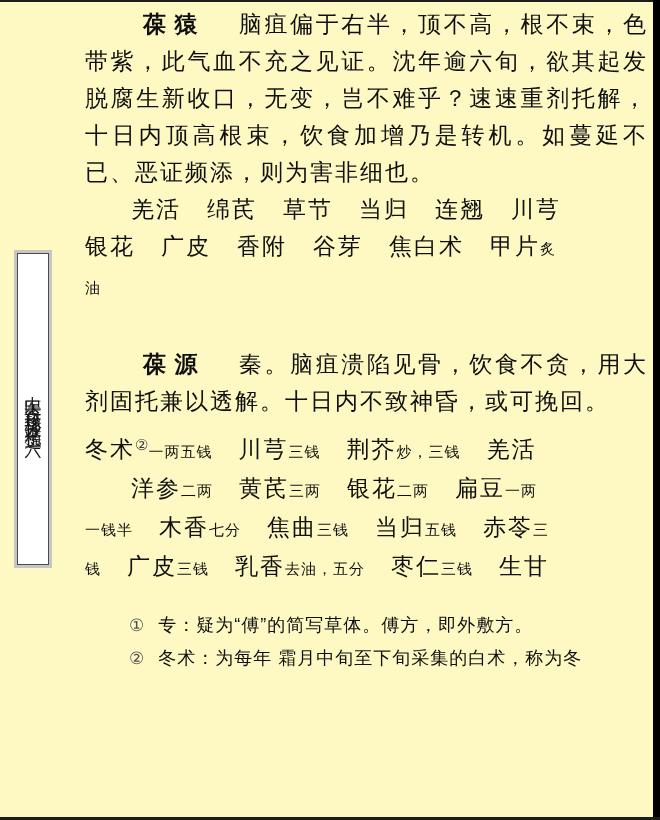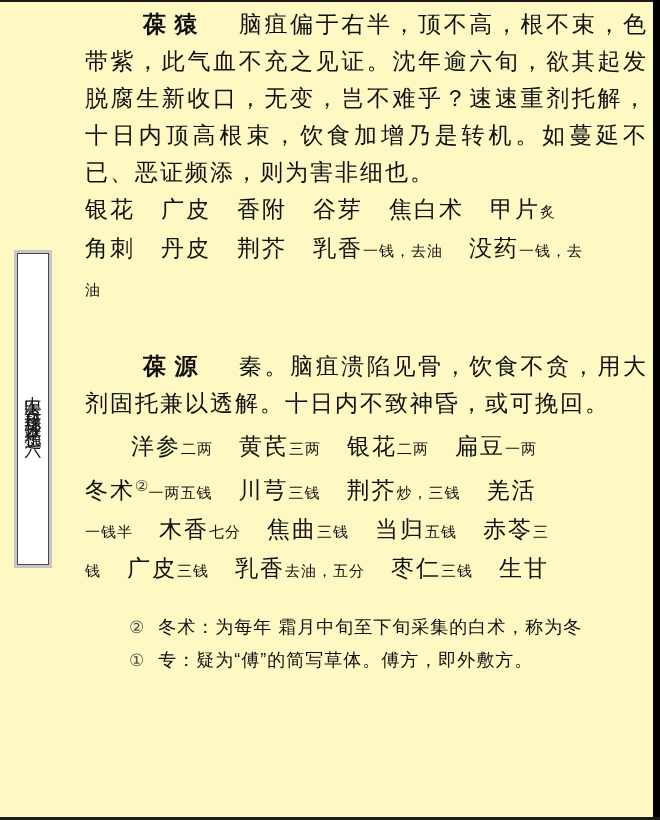--- a/index.html
+++ b/index.html
@@ -53,36 +53,36 @@
     </div>
   </div>
 
   <div class="content">
 
     <p class="para case-para">
       <span class="case-heading">葆猿</span><span class="heading-gap"></span><span>脑疽偏于右半，顶不高，根不束，色带紫，此气血不充之见证。沈年逾六旬，欲其起发脱腐生新收口，无变，岂不难乎？速速重剂托解，十日内顶高根束，饮食加增乃是转机。如蔓延不已、恶证频添，则为害非细也。</span>
     </p>
 
     <div class="rx-block">
+        <div class="rx-line indent"><span class="rx-item"><span class="seg-n">羌活</span></span><span class="rx-item"><span class="seg-n">绵芪</span></span><span class="rx-item"><span class="seg-n">草节</span></span><span class="rx-item"><span class="seg-n">当归</span></span><span class="rx-item"><span class="seg-n">连翘</span></span><span class="rx-item"><span class="seg-n">川芎</span></span></div>
         <div class="rx-line"><span class="rx-item"><span class="seg-n">银花</span></span><span class="rx-item"><span class="seg-n">广皮</span></span><span class="rx-item"><span class="seg-n">香附</span></span><span class="rx-item"><span class="seg-n">谷芽</span></span><span class="rx-item"><span class="seg-n">焦白术</span></span><span class="rx-item"><span class="seg-n">甲片</span><span class="seg-s">炙</span></span></div>
-        <div class="rx-line"><span class="rx-item"><span class="seg-n">角刺</span></span><span class="rx-item"><span class="seg-n">丹皮</span></span><span class="rx-item"><span class="seg-n">荆芥</span></span><span class="rx-item"><span class="seg-n">乳香</span><span class="seg-s">一钱，去油</span></span><span class="rx-item"><span class="seg-n">没药</span><span class="seg-s">一钱，去</span></span></div>
         <div class="rx-line"><span class="rx-item"><span class="seg-s">油</span></span></div>
       </div>
 
 
     <p class="para case-para case2">
       <span class="case-heading">葆源</span><span class="heading-gap"></span><span>秦。脑疽溃陷见骨，饮食不贪，用大剂固托兼以透解。十日内不致神昏，或可挽回。</span>
     </p>
 
     <div class="rx-block rx2">
+        <div class="rx-line"><span class="rx-item"><span class="seg-n">冬术</span><span class="seg-p">②</span><span class="seg-s">一两五钱</span></span><span class="rx-item"><span class="seg-n">川芎</span><span class="seg-s">三钱</span></span><span class="rx-item"><span class="seg-n">荆芥</span><span class="seg-s">炒，三钱</span></span><span class="rx-item"><span class="seg-n">羌活</span></span></div>
         <div class="rx-line indent"><span class="rx-item"><span class="seg-n">洋参</span><span class="seg-s">二两</span></span><span class="rx-item"><span class="seg-n">黄芪</span><span class="seg-s">三两</span></span><span class="rx-item"><span class="seg-n">银花</span><span class="seg-s">二两</span></span><span class="rx-item"><span class="seg-n">扁豆</span><span class="seg-s">一两</span></span></div>
-        <div class="rx-line"><span class="rx-item"><span class="seg-n">冬术</span><span class="seg-p">②</span><span class="seg-s">一两五钱</span></span><span class="rx-item"><span class="seg-n">川芎</span><span class="seg-s">三钱</span></span><span class="rx-item"><span class="seg-n">荆芥</span><span class="seg-s">炒，三钱</span></span><span class="rx-item"><span class="seg-n">羌活</span></span></div>
         <div class="rx-line"><span class="rx-item"><span class="seg-s">一钱半</span></span><span class="rx-item"><span class="seg-n">木香</span><span class="seg-s">七分</span></span><span class="rx-item"><span class="seg-n">焦曲</span><span class="seg-s">三钱</span></span><span class="rx-item"><span class="seg-n">当归</span><span class="seg-s">五钱</span></span><span class="rx-item"><span class="seg-n">赤苓</span><span class="seg-s">三</span></span></div>
         <div class="rx-line"><span class="rx-item"><span class="seg-s">钱</span></span><span class="rx-item"><span class="seg-n">广皮</span><span class="seg-s">三钱</span></span><span class="rx-item"><span class="seg-n">乳香</span><span class="seg-s">去油，五分</span></span><span class="rx-item"><span class="seg-n">枣仁</span><span class="seg-s">三钱</span></span><span class="rx-item"><span class="seg-n">生甘</span></span></div>
       </div>
 
     <div class="footnotes">
+        <div class="fn-line first"><span class="fn-marker">①</span><span>专：疑为“傅”的简写草体。傅方，即外敷方。</span></div>
         <div class="fn-line first"><span class="fn-marker">②</span><span>冬术：为每年 霜月中旬至下旬采集的白术，称为冬</span></div>
-        <div class="fn-line first"><span class="fn-marker">①</span><span>专：疑为“傅”的简写草体。傅方，即外敷方。</span></div>
       </div>
 
   </div>
 </div>
 
 </body></html>

